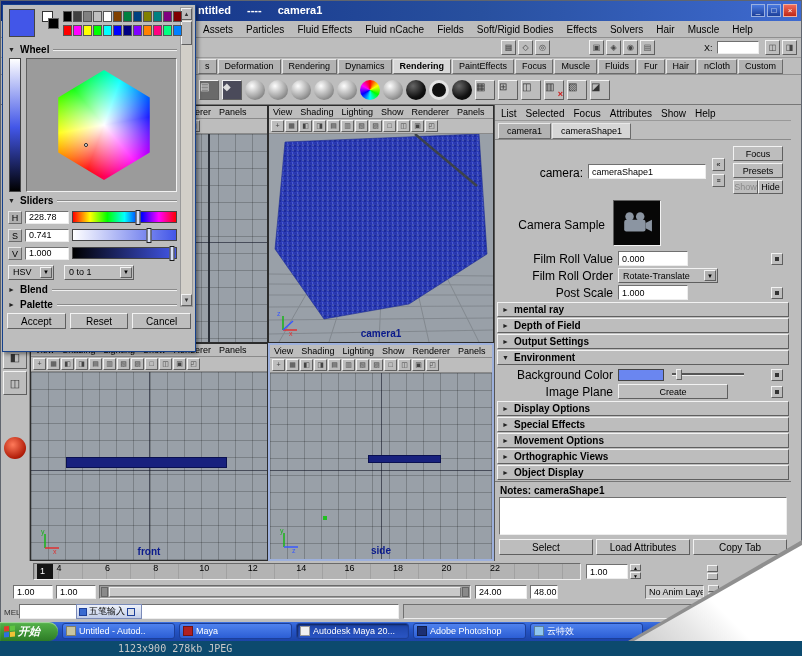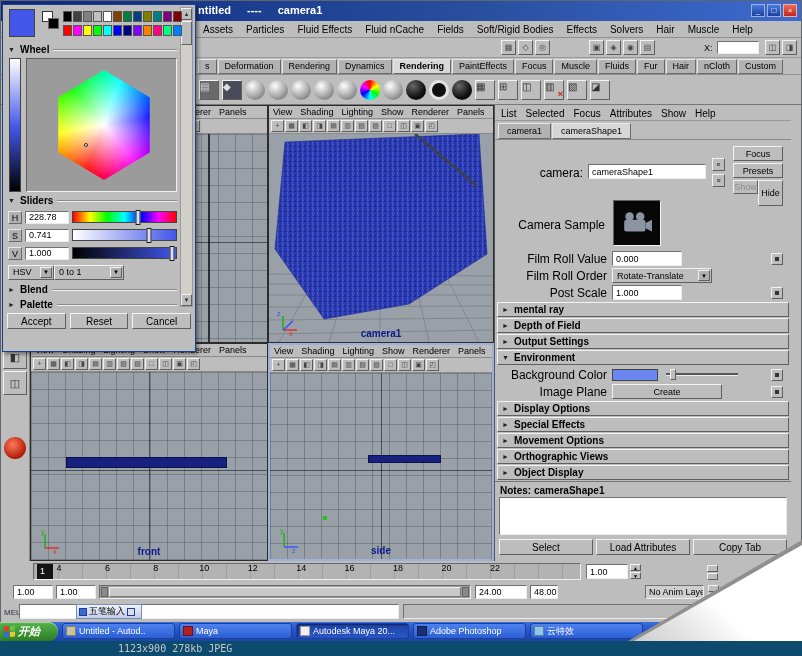--- a/index.html
+++ b/index.html
@@ -73,21 +73,21 @@
 .axis{position:absolute;left:8px;bottom:6px;}
 .navy-bar{position:absolute;background:#18217e;border:1px solid #0a1050;}
 
 #ae{position:absolute;left:493px;top:104px;width:297px;height:456px;background:#bdbdbd;border-left:1px solid #555;overflow:hidden;}
 #ae-menus{display:flex;gap:9px;padding:3px 6px;height:16px;font-size:10px;border-bottom:1px solid #999;}
 #ae-tabs{display:flex;gap:1px;height:19px;align-items:flex-end;padding-left:3px;border-bottom:1px solid #8a8a8a;}
 .ae-tab{height:16px;padding:2px 8px;background:#b2b2b2;border:1px solid;border-color:#e8e8e8 #6a6a6a #6a6a6a #e8e8e8;font-size:9px;}
 .ae-tab.active{background:#d6d6d6;}
 #ae-top{position:relative;height:110px;}
 .ae-label{font-size:12px;text-align:right;}
-#ae-fields .row,#ae-env .row{display:flex;align-items:center;height:17px;padding-left:0;}
+#ae-fields .row,#ae-env .row{display:flex;align-items:center;height:17px;padding-left:6px;}
 #ae-fields .row .ae-label,#ae-env .row .ae-label{width:112px;margin-right:5px;}
 .map-btn{margin-left:auto;margin-right:8px;width:12px;height:12px;position:relative;}
 .map-btn::after{content:"";position:absolute;left:3px;top:3px;width:4px;height:4px;background:#333;}
 .ae-section{height:15px;margin:1px 2px;display:flex;gap:4px;align-items:center;padding-left:4px;font-weight:bold;font-size:10px;}
 .tri{font-size:7px;width:8px;color:#222;}
 .dropdown{position:relative;display:flex;align-items:center;background:#bdbdbd;border:1px solid;border-color:#f2f2f2 #5f5f5f #5f5f5f #f2f2f2;height:15px;font-size:9px;padding:0 16px 0 4px;}
 .dropdown .dd-arrow{position:absolute;right:1px;top:1px;bottom:1px;width:12px;background:#b0b0b0;border:1px solid;border-color:#f2f2f2 #5f5f5f #5f5f5f #f2f2f2;font-size:6px;display:flex;align-items:center;justify-content:center;}
 #ae-notes-label{border-top:1px solid #777;padding:3px 5px;font-weight:bold;font-size:10px;height:16px;}
 #ae-notes{margin:0 4px;height:38px;background:#fff;border:1px solid;border-color:#707070 #ededed #ededed #707070;}
 #ae-footer{display:flex;gap:3px;padding:4px 4px 0 4px;}
@@ -133,21 +133,21 @@
 #cc-hexwhite{position:absolute;inset:0;background:radial-gradient(circle,rgba(255,255,255,1) 0%,rgba(255,255,255,0) 68%);}
 #cc-hexmark{position:absolute;left:38%;top:64%;width:4px;height:4px;background:#fff;border:1px solid #222;border-radius:50%;}
 .sl-row{display:flex;align-items:center;gap:3px;height:16px;margin-bottom:2px;}
 .sl-letter{width:14px;height:13px;text-align:center;font-size:9px;line-height:12px;background:#b0b0b0;border:1px solid;border-color:#e8e8e8 #6a6a6a #6a6a6a #e8e8e8;}
 .sl-val{width:44px;height:13px;}
 .sl-bar{position:relative;flex:1;height:12px;border:1px solid #444;}
 .sl-bar.h{background:linear-gradient(90deg,#f00,#ff0,#0f0,#0ff,#00f,#f0f,#f00);}
 .sl-bar.s{background:linear-gradient(90deg,#fff,var(--chosen,#4256e8));}
 .sl-bar.v{background:linear-gradient(90deg,#000,var(--chosen,#4256e8));}
 .sl-marker{position:absolute;top:-2px;width:5px;height:15px;background:#d8e0f8;border:1px solid #1a1a1a;transform:translateX(-50%);}
-#cc-dd-row{display:flex;align-items:center;height:18px;margin:2px 0 2px 0;}
+#cc-dd-row{display:flex;align-items:center;gap:10px;height:18px;margin:2px 0 2px 0;}
 #cc-buttons{position:absolute;left:4px;right:4px;bottom:6px;display:flex;gap:4px;}
 #cc-buttons .btn{flex:1;height:16px;font-size:10px;}
 
 #wedge-shadow{position:absolute;left:628px;top:540px;width:174px;height:101px;clip-path:polygon(100% 0,100% 100%,0 100%);background:#8f8f8f;z-index:60;}
 #wedge{position:absolute;left:634px;top:545px;width:168px;height:96px;clip-path:polygon(100% 0,100% 100%,0 100%);background:linear-gradient(225deg,#ffffff 55%,#e6e6e6 75%,#cdcdcd);z-index:61;}
 #taskbar{position:absolute;left:0;top:622px;width:802px;height:19px;background:linear-gradient(#3b6fe0,#2453c4 45%,#1c44a8);}
 #start-btn{position:absolute;left:0;top:0;width:58px;height:19px;background:linear-gradient(#55b44a,#2d7c26);border-radius:0 9px 9px 0;display:flex;align-items:center;gap:3px;padding-left:4px;color:#fff;font-weight:bold;font-size:11px;font-style:italic;box-shadow:inset 0 1px 1px rgba(255,255,255,.5);}
 #start-flag{position:relative;width:11px;height:11px;transform:skewY(-6deg);}
 #start-flag i{position:absolute;width:5px;height:5px;}
 #tasks{position:absolute;left:62px;top:1px;display:flex;gap:4px;}
@@ -445,21 +445,21 @@
     <div id="ae-top">
       <span class="ae-label abs" style="left:4px;top:26px;width:84px;">camera:</span>
       <div class="field abs" style="left:93px;top:24px;width:118px;height:15px;">
           <span>cameraShape1</span>
         </div>
       <div class="btn abs" style="left:217px;top:18px;width:13px;height:13px;font-size:7px;">«</div>
       <div class="btn abs" style="left:217px;top:34px;width:13px;height:13px;font-size:7px;">≡</div>
       <div class="btn abs" style="right:8px;top:6px;width:50px;height:15px;">Focus</div>
       <div class="btn abs" style="right:8px;top:23px;width:50px;height:15px;">Presets</div>
       <div class="btn abs" style="right:33px;top:40px;width:25px;height:14px;color:#8a8a8a;">Show</div>
-      <div class="btn abs" style="right:8px;top:40px;width:25px;height:26px;">Hide</div>
+      <div class="btn abs" style="right:8px;top:40px;width:25px;height:14px;">Hide</div>
       <span class="ae-label abs" style="left:0;top:78px;width:110px;">Camera Sample</span>
       <div class="abs sunken" style="left:118px;top:60px;width:48px;height:46px;background:#070707;display:flex;align-items:center;justify-content:center;">
         <svg width="32" height="24" viewBox="0 0 30 22">
           <circle cx="8" cy="5" r="4" fill="#8b95a2"></circle>
             <circle cx="18" cy="5" r="4" fill="#8b95a2"></circle>
           <rect x="3" y="8" width="20" height="11" rx="2" fill="#8b95a2"></rect>
           <path d="M23 11 L29 8 V19 L23 16 Z" fill="#8b95a2"></path>
         </svg>
       </div>
     </div>

